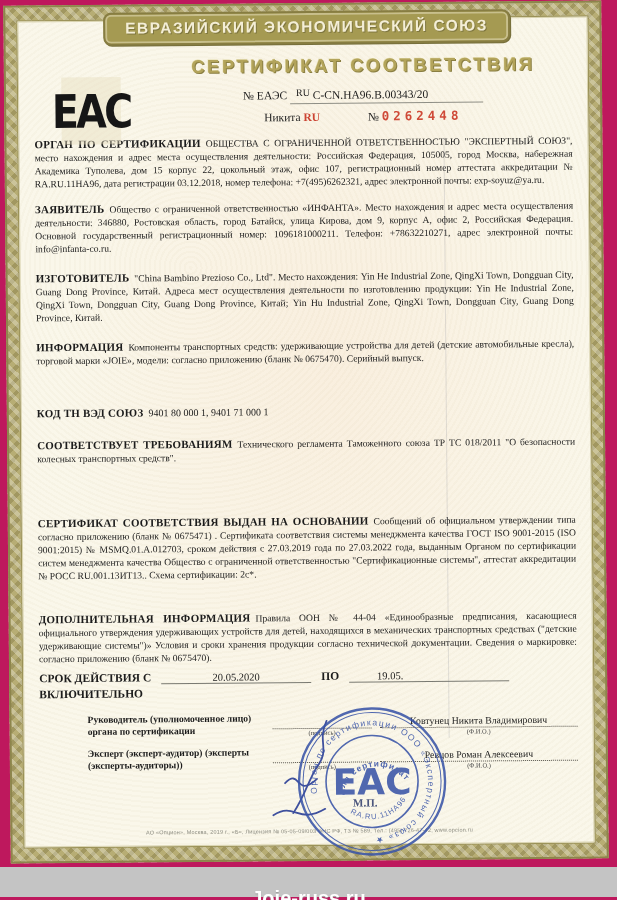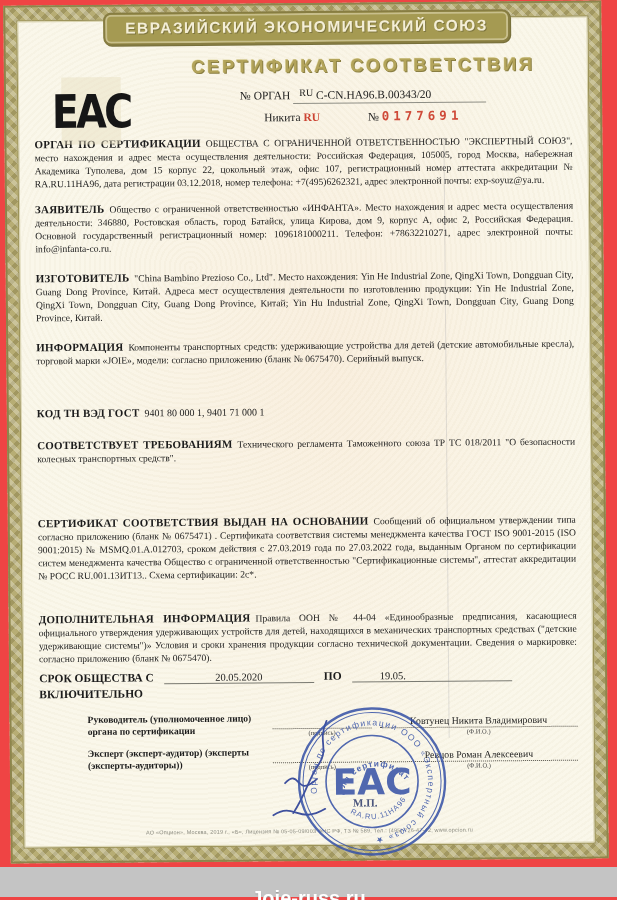--- a/index.html
+++ b/index.html
@@ -1,17 +1,17 @@
 <!DOCTYPE html>
 <html><head>
 <meta charset="utf-8">
 <style>
   html,body { margin:0; padding:0; }
   .page {
-    position:relative; width:617px; height:900px; background:#ef4444;
+    position:relative; width:617px; height:900px; background:#be185d;
     overflow:hidden; font-family:"Liberation Serif", serif; color:#1c1c1c;
   }
   
   .cert {
     position:absolute; left:7px; top:3px; width:598px; height:858px;
     box-sizing:border-box; padding:16px 14px;
     transform:rotate(-0.5deg);
     background-color:#b7ad74;
     background-image:
       repeating-linear-gradient(45deg, rgba(255,255,255,.28) 0 4px, transparent 4px 9px),
@@ -110,50 +110,50 @@
       <div class="fold-line"></div>
 
       <div class="banner">
         <span>ЕВРАЗИЙСКИЙ ЭКОНОМИЧЕСКИЙ СОЮЗ</span>
       </div>
       <div class="eac-logo">ЕАС</div>
 
       <div class="head-col">
         <div class="cert-title">СЕРТИФИКАТ СООТВЕТСТВИЯ</div>
         <div class="num-line">
-          <span>№ ОРГАН</span>
+          <span>№ ЕАЭС</span>
           <span class="num-u"><span class="sup-ru">RU</span> <span>C-CN.НА96.В.00343/20</span></span>
         </div>
         <div class="series-line">
           <span>Никита</span>
           <span class="red">RU</span>
           <span class="series-gap"></span>
           <span>№</span>
-          <span class="serial">0177691</span>
+          <span class="serial">0262448</span>
         </div>
       </div>
 
       <p class="sec m-organ"><b class="lbl">ОРГАН ПО СЕРТИФИКАЦИИ</b><span>ОБЩЕСТВА С ОГРАНИЧЕННОЙ ОТВЕТСТВЕННОСТЬЮ "ЭКСПЕРТНЫЙ СОЮЗ", место нахождения и адрес места осуществления деятельности: Российская Федерация, 105005, город Москва, набережная Академика Туполева, дом 15 корпус 22, цокольный этаж, офис 107, регистрационный номер аттестата аккредитации № RA.RU.11НА96, дата регистрации 03.12.2018, номер телефона: +7(495)6262321, адрес электронной почты: exp-soyuz@ya.ru.</span></p>
 
       <p class="sec m-zayav"><b class="lbl">ЗАЯВИТЕЛЬ</b><span>Общество с ограниченной ответственностью «ИНФАНТА». Место нахождения и адрес места осуществления деятельности: 346880, Ростовская область, город Батайск, улица Кирова, дом 9, корпус А, офис 2, Российская Федерация. Основной государственный регистрационный номер: 1096181000211. Телефон: +78632210271, адрес электронной почты: info@infanta-co.ru.</span></p>
 
       <p class="sec m-izgot"><b class="lbl">ИЗГОТОВИТЕЛЬ</b><span>"China Bambino Prezioso Co., Ltd". Место нахождения: Yin He Industrial Zone, QingXi Town, Dongguan City, Guang Dong Province, Китай. Адреса мест осуществления деятельности по изготовлению продукции: Yin He Industrial Zone, QingXi Town, Dongguan City, Guang Dong Province, Китай; Yin Hu Industrial Zone, QingXi Town, Dongguan City, Guang Dong Province, Китай.</span></p>
 
       <p class="sec m-produk"><b class="lbl">ИНФОРМАЦИЯ</b><span>Компоненты транспортных средств: удерживающие устройства для детей (детские автомобильные кресла), торговой марки «JOIE», модели: согласно приложению (бланк № 0675470). Серийный выпуск.</span></p>
 
-      <p class="sec m-kod"><b class="lbl">КОД ТН ВЭД ГОСТ</b><span class="kod-val">9401 80 000 1, 9401 71 000 1</span></p>
+      <p class="sec m-kod"><b class="lbl">КОД ТН ВЭД СОЮЗ</b><span class="kod-val">9401 80 000 1, 9401 71 000 1</span></p>
 
       <p class="sec m-sootv"><b class="lbl">СООТВЕТСТВУЕТ ТРЕБОВАНИЯМ</b><span>Технического регламента Таможенного союза ТР ТС 018/2011 "О безопасности колесных транспортных средств".</span></p>
 
       <p class="sec m-vydan"><b class="lbl">СЕРТИФИКАТ СООТВЕТСТВИЯ ВЫДАН НА ОСНОВАНИИ</b><span>Сообщений об официальном утверждении типа согласно приложению (бланк № 0675471) . Сертификата соответствия системы менеджмента качества ГОСТ ISO 9001-2015 (ISO 9001:2015) № MSMQ.01.A.012703, сроком действия с 27.03.2019 года по 27.03.2022 года, выданным Органом по сертификации систем менеджмента качества Общество с ограниченной ответственностью "Сертификационные системы", аттестат аккредитации № РОСС RU.001.13ИТ13.. Схема сертификации: 2с*.</span></p>
 
       <p class="sec m-dop"><b class="lbl">ДОПОЛНИТЕЛЬНАЯ ИНФОРМАЦИЯ</b><span>Правила ООН № 44-04 «Единообразные предписания, касающиеся официального утверждения удерживающих устройств для детей, находящихся в механических транспортных средствах ("детские удерживающие системы")» Условия и сроки хранения продукции согласно технической документации. Сведения о маркировке: согласно приложению (бланк № 0675470).</span></p>
 
       <div class="validity">
-        <span>СРОК ОБЩЕСТВА С</span>
+        <span>СРОК ДЕЙСТВИЯ С</span>
         <span class="v-date">20.05.2020</span>
         <span>ПО</span>
         <span class="v-date v-date2">19.05.</span>
       </div>
       <div class="inclusive">ВКЛЮЧИТЕЛЬНО</div>
 
       <div class="sigs">
         <div class="sig-row">
           <div class="sig-role">Руководитель (уполномоченное лицо) органа по сертификации</div>
           <div class="sig-line">

